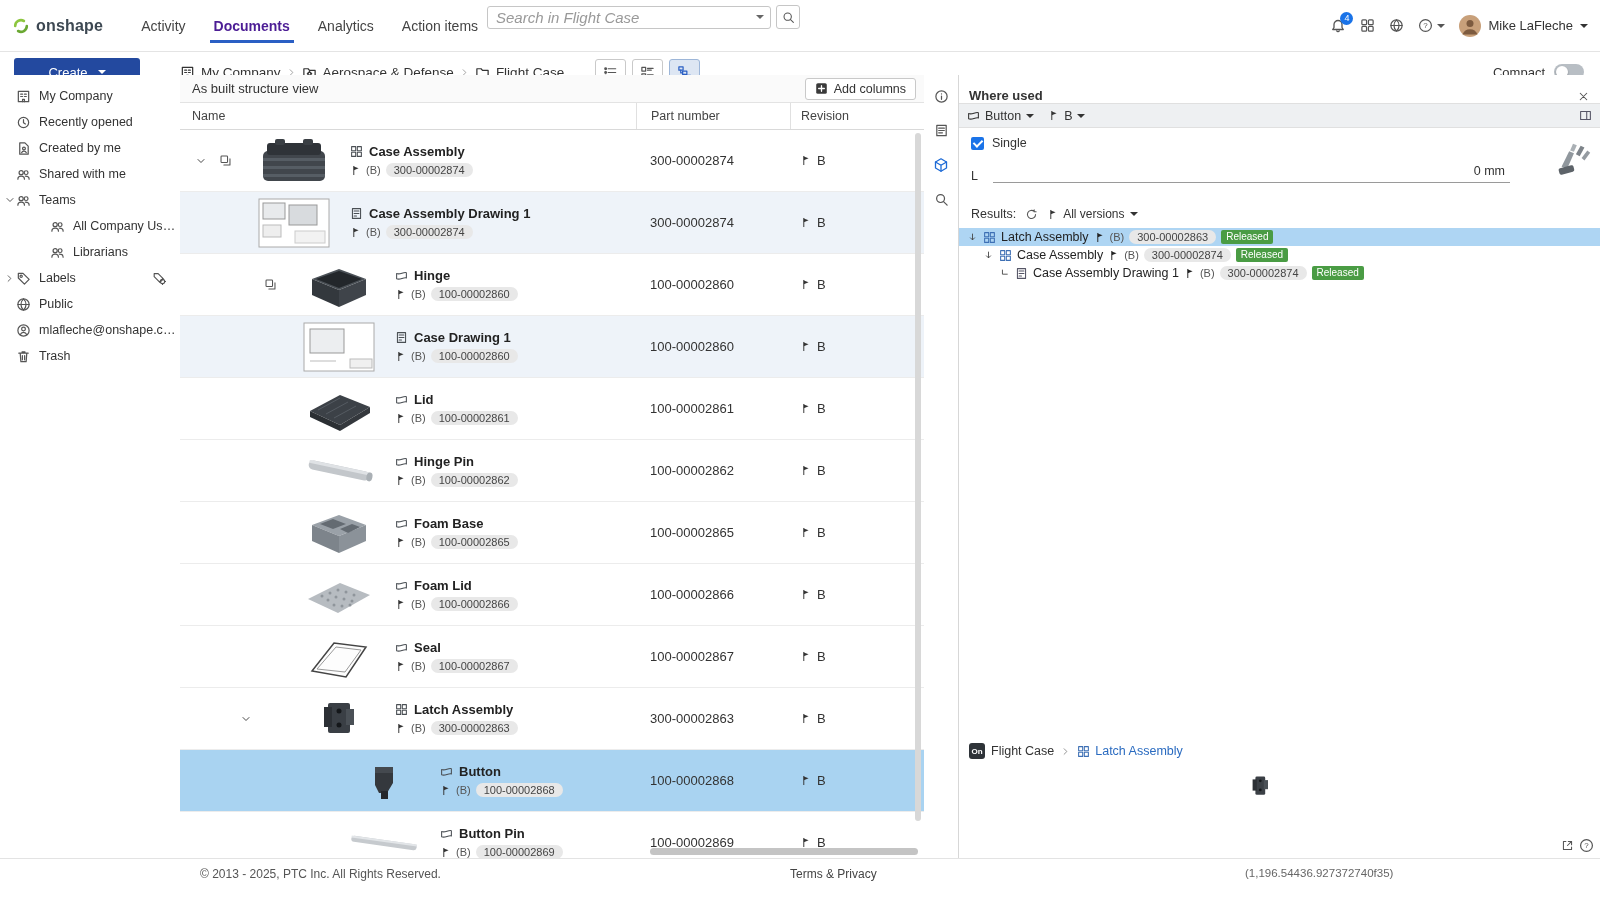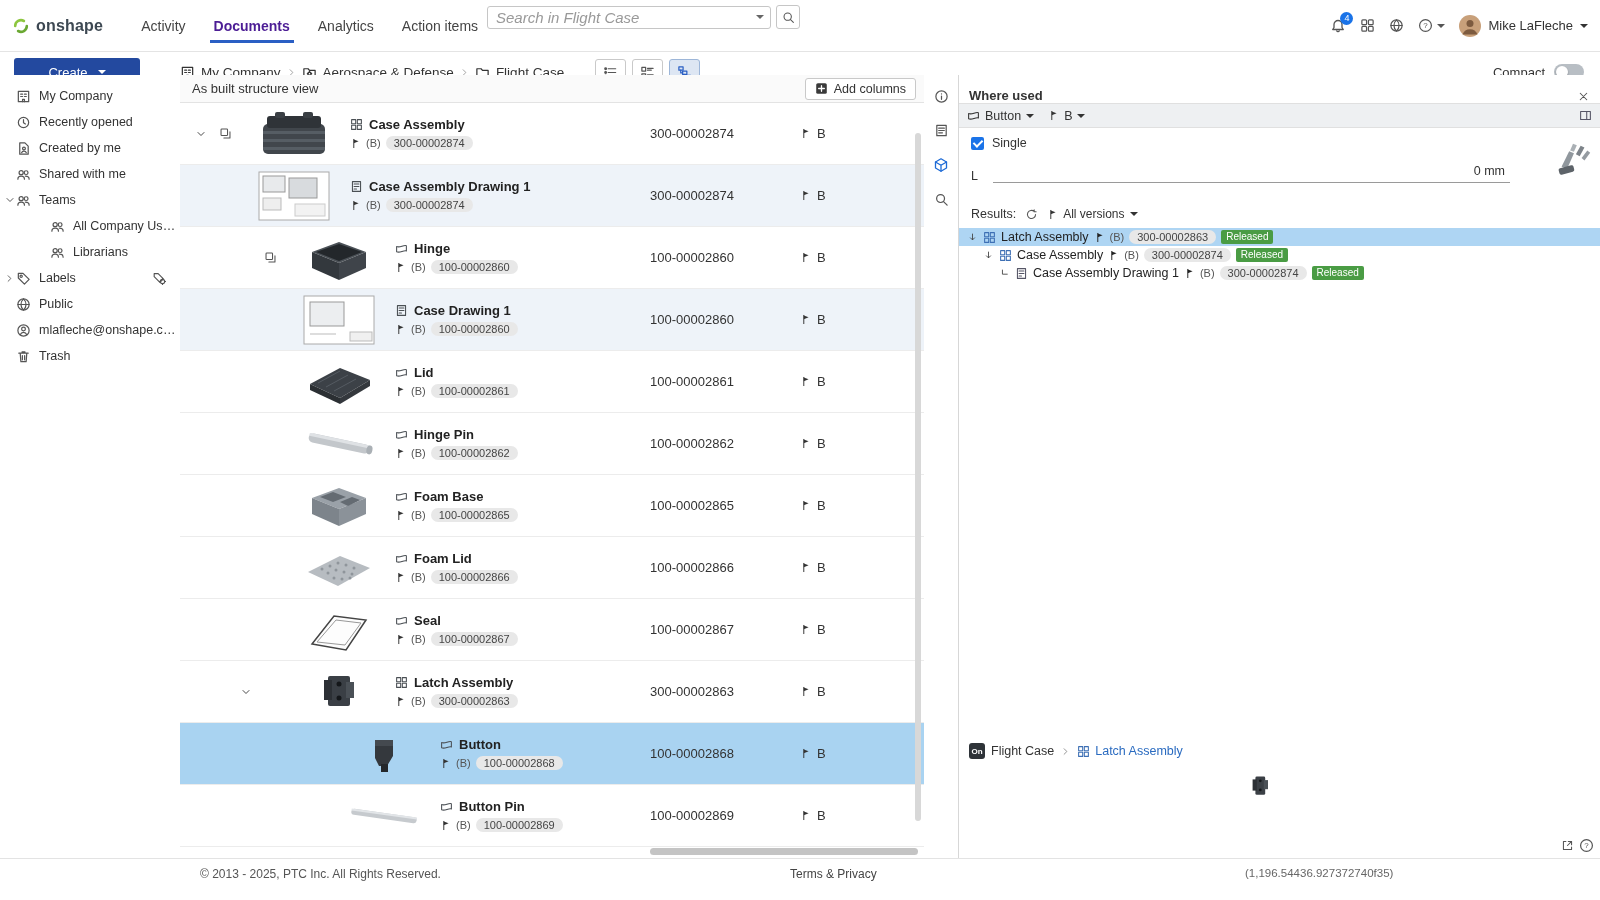--- a/index.html
+++ b/index.html
@@ -414,20 +414,25 @@
       <span class="add-cols">
           <span class="icon" id="plus-ico">
             <svg viewBox="0 0 16 16" width="13" height="13">
               <rect x="1.5" y="1.5" width="13" height="13" rx="2" fill="#3a3a3a"></rect>
               <path d="M8 4.5v7M4.5 8h7" stroke="#fff" stroke-width="1.6" stroke-linecap="round"></path>
             </svg>
           </span>
           <span>Add columns</span>
         </span>
     </div>
+    <div class="thead">
+      <div class="th-name">Name</div>
+      <div class="th-part">Part number</div>
+      <div class="th-rev">Revision</div>
+    </div>
     <div class="rows" id="table-body">
         <div class="trow">
           <div class="indent" style="width:10px;flex:none"></div>
           <div class="chev-slot">
             <svg viewBox="0 0 16 16" width="12" height="12" fill="none" stroke="currentColor" stroke-width="1.3" stroke-linecap="round" stroke-linejoin="round">
               <path d="M4 6l4 4 4-4"></path>
             </svg>
           </div>
           <div class="copy-slot">
             <svg viewBox="0 0 16 16" width="13" height="13" fill="none" stroke="currentColor" stroke-width="1.3" stroke-linecap="round" stroke-linejoin="round">

